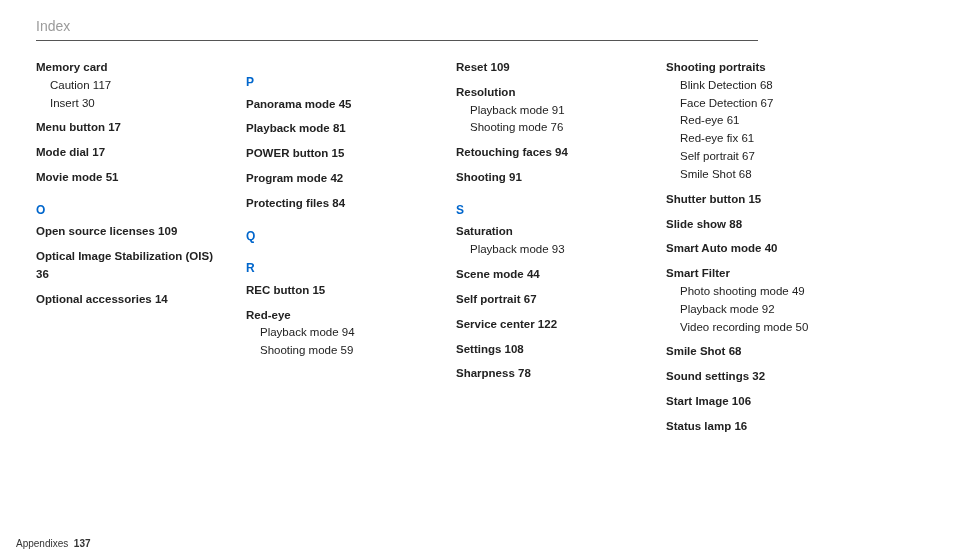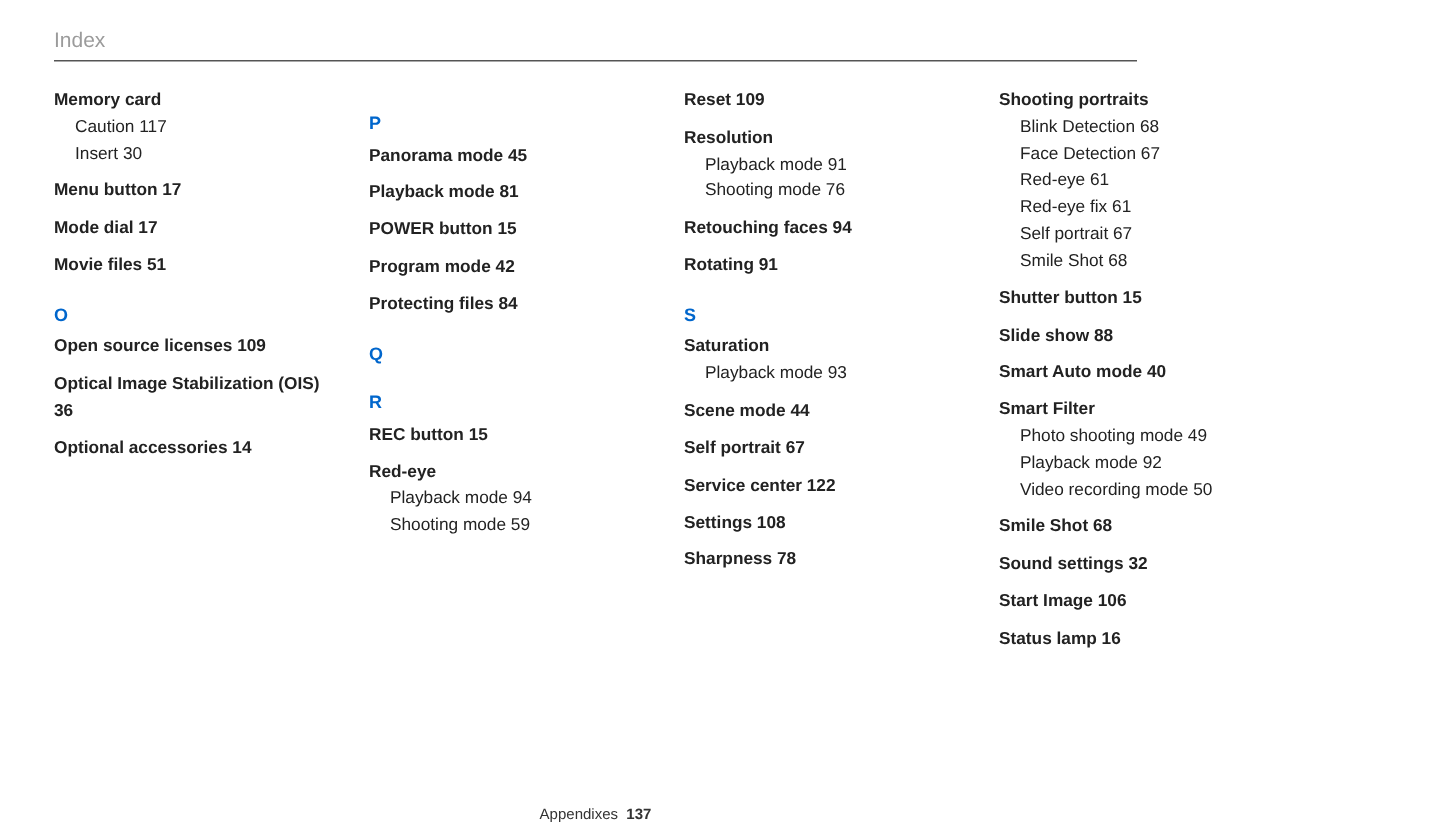--- a/index.html
+++ b/index.html
@@ -41,40 +41,40 @@
   .block          { margin-bottom: 7px; }
   .letter-head    { color: #0066cc; font-weight: 700; margin: 14px 0 4px 0; font-size: 12px; }
   .term           { font-weight: 700; }
   .page-num       { font-weight: 700; }
   .sub            { padding-left: 14px; display: block; font-weight: 400; }
   .sub .page-num  { font-weight: 400; }
 
   .footer {
     position: absolute;
     bottom: 8px;
-    left: 0;
+    left: 16px;
     width: 100%;
-    text-align: center;
+    text-align: left;
     font-size: 10px;
     color: #333;
   }
   .footer b { font-weight: 700; }
 </style>
 </head>
 <body>
 
 <div class="page">
   <div class="header-title">Index</div>
   <hr class="rule">
   <div class="cols">
       <div class="col">
         <div class="block"><span class="term">Memory card</span><span class="sub"><span>Caution</span>  <span class="page-num">117</span></span><span class="sub"><span>Insert</span>  <span class="page-num">30</span></span></div>
         <div class="block"><span class="term">Menu button</span>  <span class="page-num">17</span></div>
         <div class="block"><span class="term">Mode dial</span>  <span class="page-num">17</span></div>
-        <div class="block"><span class="term">Movie files</span>  <span class="page-num">51</span></div>
+        <div class="block"><span class="term">Movie mode</span>  <span class="page-num">51</span></div>
         <div class="letter-head">O</div>
         <div class="block"><span class="term">Open source licenses</span>  <span class="page-num">109</span></div>
         <div class="block"><span class="term">Optical Image Stabilization (OIS)</span>  <span class="page-num">36</span></div>
         <div class="block"><span class="term">Optional accessories</span>  <span class="page-num">14</span></div>
       </div>
       <div class="col">
         <div class="letter-head">P</div>
         <div class="block"><span class="term">Panorama mode</span>  <span class="page-num">45</span></div>
         <div class="block"><span class="term">Playback mode</span>  <span class="page-num">81</span></div>
         <div class="block"><span class="term">POWER button</span>  <span class="page-num">15</span></div>
@@ -82,21 +82,21 @@
         <div class="block"><span class="term">Protecting files</span>  <span class="page-num">84</span></div>
         <div class="letter-head">Q</div>
         <div class="letter-head">R</div>
         <div class="block"><span class="term">REC button</span>  <span class="page-num">15</span></div>
         <div class="block"><span class="term">Red-eye</span><span class="sub"><span>Playback mode</span>  <span class="page-num">94</span></span><span class="sub"><span>Shooting mode</span>  <span class="page-num">59</span></span></div>
       </div>
       <div class="col">
         <div class="block"><span class="term">Reset</span>  <span class="page-num">109</span></div>
         <div class="block"><span class="term">Resolution</span><span class="sub"><span>Playback mode</span>  <span class="page-num">91</span></span><span class="sub"><span>Shooting mode</span>  <span class="page-num">76</span></span></div>
         <div class="block"><span class="term">Retouching faces</span>  <span class="page-num">94</span></div>
-        <div class="block"><span class="term">Rotating</span>  <span class="page-num">91</span></div>
+        <div class="block"><span class="term">Shooting</span>  <span class="page-num">91</span></div>
         <div class="letter-head">S</div>
         <div class="block"><span class="term">Saturation</span><span class="sub"><span>Playback mode</span>  <span class="page-num">93</span></span></div>
         <div class="block"><span class="term">Scene mode</span>  <span class="page-num">44</span></div>
         <div class="block"><span class="term">Self portrait</span>  <span class="page-num">67</span></div>
         <div class="block"><span class="term">Service center</span>  <span class="page-num">122</span></div>
         <div class="block"><span class="term">Settings</span>  <span class="page-num">108</span></div>
         <div class="block"><span class="term">Sharpness</span>  <span class="page-num">78</span></div>
       </div>
       <div class="col">
         <div class="block"><span class="term">Shooting portraits</span><span class="sub"><span>Blink Detection</span>  <span class="page-num">68</span></span><span class="sub"><span>Face Detection</span>  <span class="page-num">67</span></span><span class="sub"><span>Red-eye</span>  <span class="page-num">61</span></span><span class="sub"><span>Red-eye fix</span>  <span class="page-num">61</span></span><span class="sub"><span>Self portrait</span>  <span class="page-num">67</span></span><span class="sub"><span>Smile Shot</span>  <span class="page-num">68</span></span></div>

